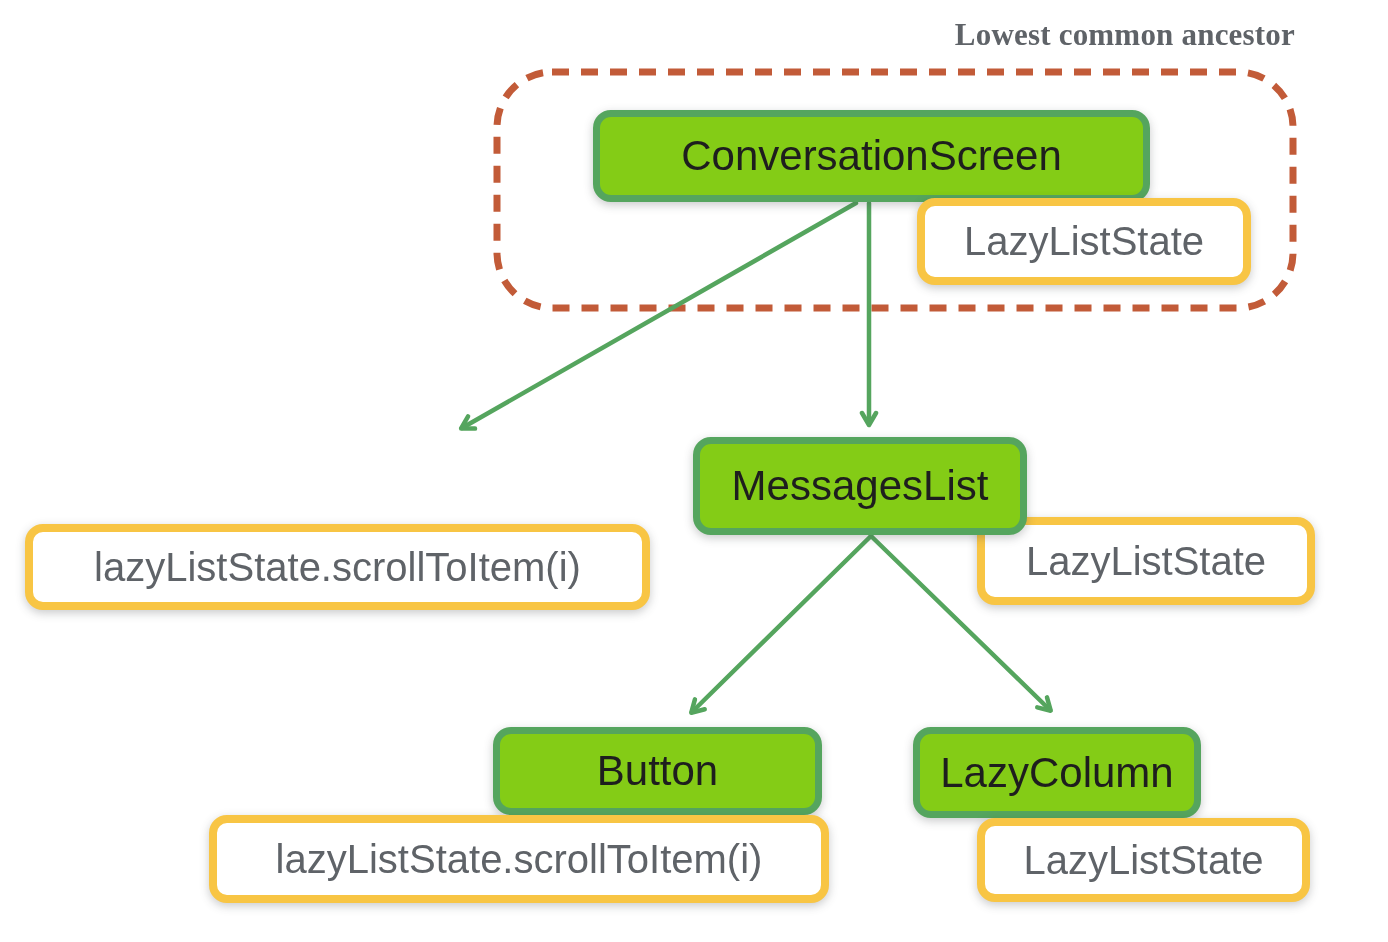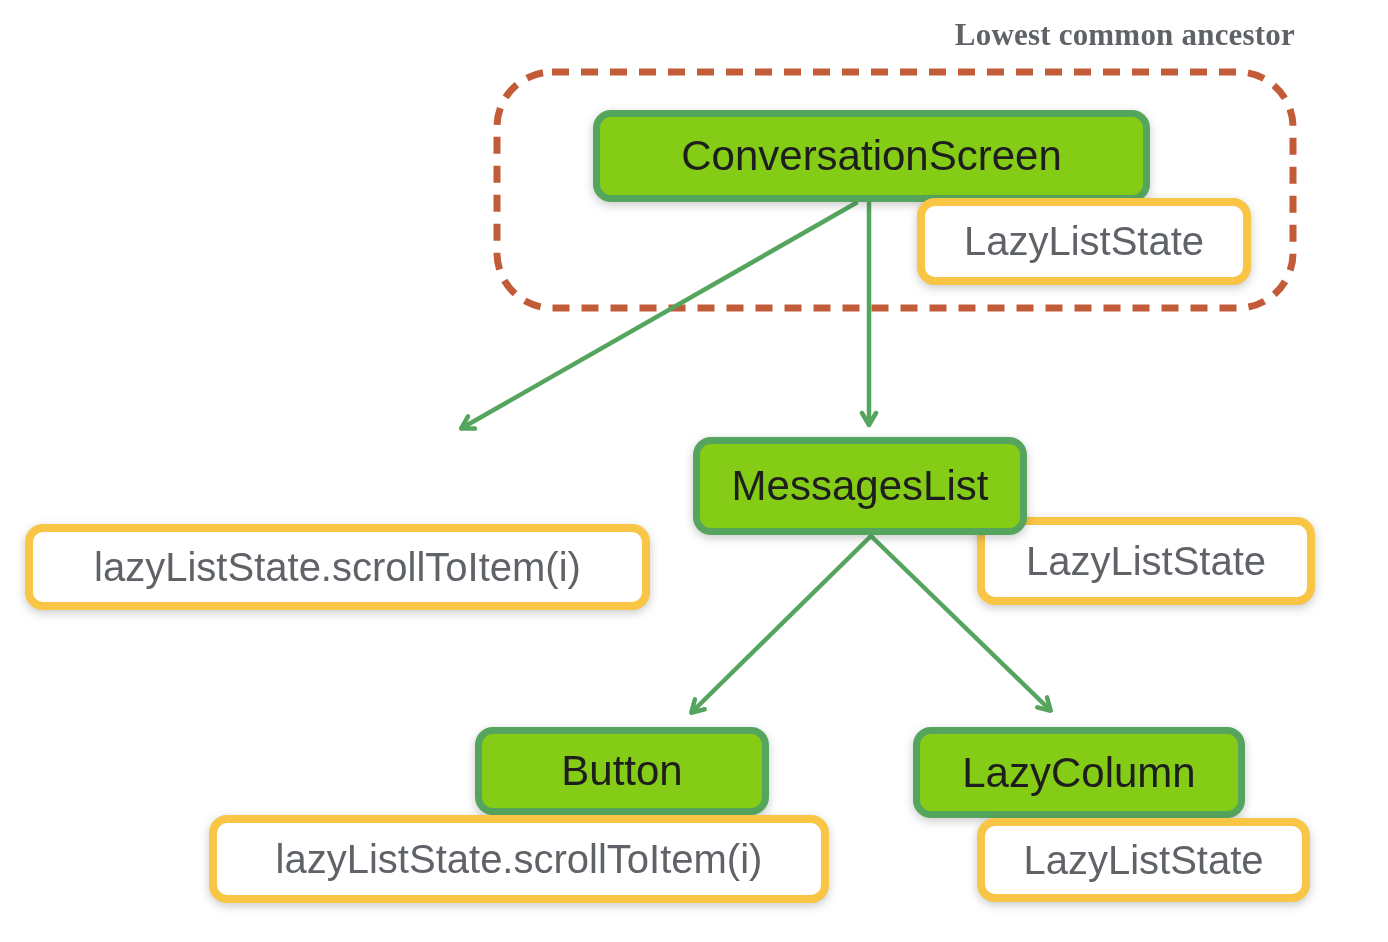--- a/index.html
+++ b/index.html
@@ -117,27 +117,27 @@
     <span class="ylabel">lazyListState.scrollToItem(i)</span>
   </div>
 
   <div class="ybox" style="left:977px;top:517px;width:338px;height:88px">
     <span class="ylabel">LazyListState</span>
   </div>
   <div class="gbox top" style="left:693px;top:437px;width:334px;height:98px">
     <span class="glabel">MessagesList</span>
   </div>
 
-  <div class="gbox" style="left:475px;top:727px;width:294px;height:88px">
+  <div class="gbox" style="left:493px;top:727px;width:329px;height:88px">
     <span class="glabel">Button</span>
   </div>
   <div class="ybox" style="left:209px;top:815px;width:620px;height:88px">
     <span class="ylabel">lazyListState.scrollToItem(i)</span>
   </div>
 
-  <div class="gbox" style="left:913px;top:727px;width:332px;height:91px">
+  <div class="gbox" style="left:913px;top:727px;width:288px;height:91px">
     <span class="glabel">LazyColumn</span>
   </div>
   <div class="ybox" style="left:977px;top:818px;width:333px;height:84px">
     <span class="ylabel">LazyListState</span>
   </div>
 
 </div>
 
 </body></html>

